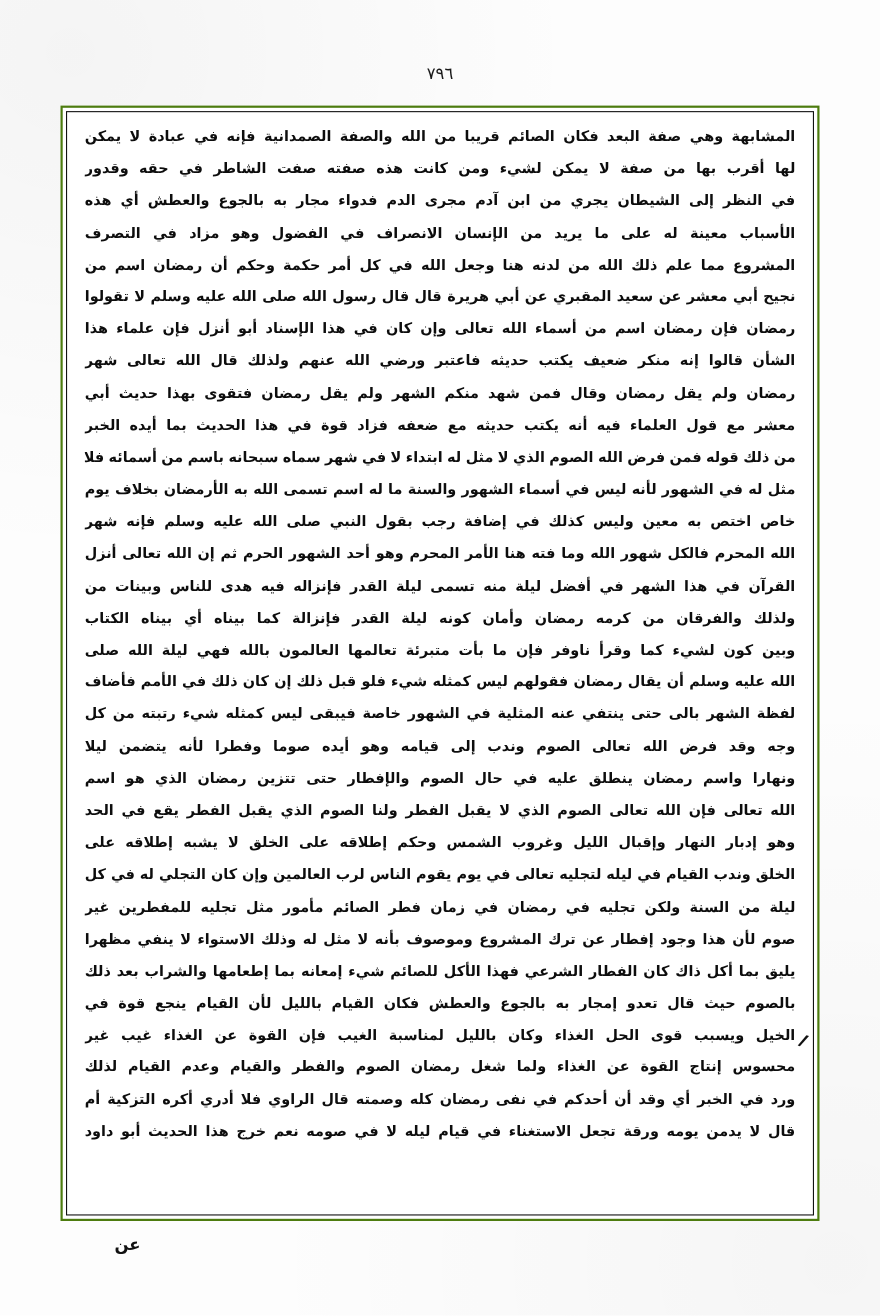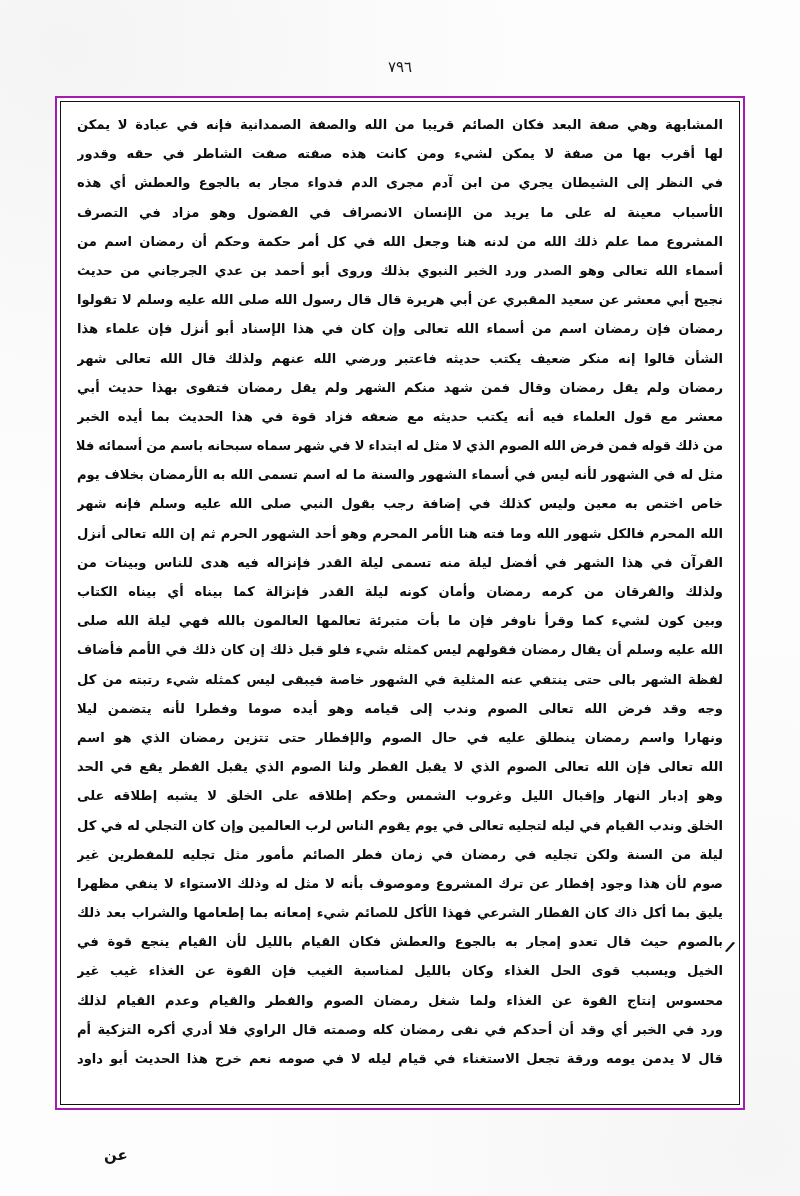--- a/index.html
+++ b/index.html
@@ -35,21 +35,21 @@
     direction: rtl;
   }
 
   
   .text-frame {
     position: absolute;
     top: 96px;
     left: 55px;
     width: 690px;
     height: 1014px;
-    border: 2px solid #a21caf;
+    border: 2px solid #4d7c0f;
     box-sizing: border-box;
     background: #fff;
     padding: 10px 14px 8px 14px;
   }
   .text-frame::before {
     content: "";
     position: absolute;
     top: 3px;
     left: 3px;
     right: 3px;
@@ -77,21 +77,21 @@
     white-space: nowrap;
     overflow: hidden;
     text-align: justify;
     text-align-last: justify;
     height: 29.2px;
   }
 
   
   .catchword {
     position: absolute;
-    bottom: 32px;
+    bottom: 56px;
     left: 104px;
     direction: rtl;
     font-family: "DejaVu Sans", sans-serif;
     font-size: 15px;
     font-weight: 700;
     color: #111;
   }
 
   
   .margin-mark {
@@ -125,21 +125,20 @@
 
   <div class="page-number">٧٩٦</div>
 
   <div class="text-frame">
     <div class="body-text">
       <span class="ln">المشابهة وهي صفة البعد فكان الصائم قريبا من الله والصفة الصمدانية فإنه في عبادة لا يمكن</span>
       <span class="ln">لها أقرب بها من صفة لا يمكن لشيء ومن كانت هذه صفته صفت الشاطر في حقه وقدور</span>
       <span class="ln">في النظر إلى الشيطان يجري من ابن آدم مجرى الدم فدواء مجار به بالجوع والعطش أي هذه</span>
       <span class="ln">الأسباب معينة له على ما يريد من الإنسان الانصراف في الفضول وهو مزاد في التصرف</span>
       <span class="ln">المشروع مما علم ذلك الله من لدنه هنا وجعل الله في كل أمر حكمة وحكم أن رمضان اسم من</span>
-      <span class="ln">أسماء الله تعالى وهو الصدر ورد الخبر النبوي بذلك وروى أبو أحمد بن عدي الجرجاني من حديث</span>
       <span class="ln">نجيح أبي معشر عن سعيد المقبري عن أبي هريرة قال قال رسول الله صلى الله عليه وسلم لا تقولوا</span>
       <span class="ln">رمضان فإن رمضان اسم من أسماء الله تعالى وإن كان في هذا الإسناد أبو أنزل فإن علماء هذا</span>
       <span class="ln">الشأن قالوا إنه منكر ضعيف يكتب حديثه فاعتبر ورضي الله عنهم ولذلك قال الله تعالى شهر</span>
       <span class="ln">رمضان ولم يقل رمضان وقال فمن شهد منكم الشهر ولم يقل رمضان فتقوى بهذا حديث أبي</span>
       <span class="ln">معشر مع قول العلماء فيه أنه يكتب حديثه مع ضعفه فزاد قوة في هذا الحديث بما أيده الخبر</span>
       <span class="ln">من ذلك قوله فمن فرض الله الصوم الذي لا مثل له ابتداء لا في شهر سماه سبحانه باسم من أسمائه فلا</span>
       <span class="ln">مثل له في الشهور لأنه ليس في أسماء الشهور والسنة ما له اسم تسمى الله به الأرمضان بخلاف يوم</span>
       <span class="ln">خاص اختص به معين وليس كذلك في إضافة رجب بقول النبي صلى الله عليه وسلم فإنه شهر</span>
       <span class="ln">الله المحرم فالكل شهور الله وما فته هنا الأمر المحرم وهو أحد الشهور الحرم ثم إن الله تعالى أنزل</span>
       <span class="ln">القرآن في هذا الشهر في أفضل ليلة منه تسمى ليلة القدر فإنزاله فيه هدى للناس وبينات من</span>

